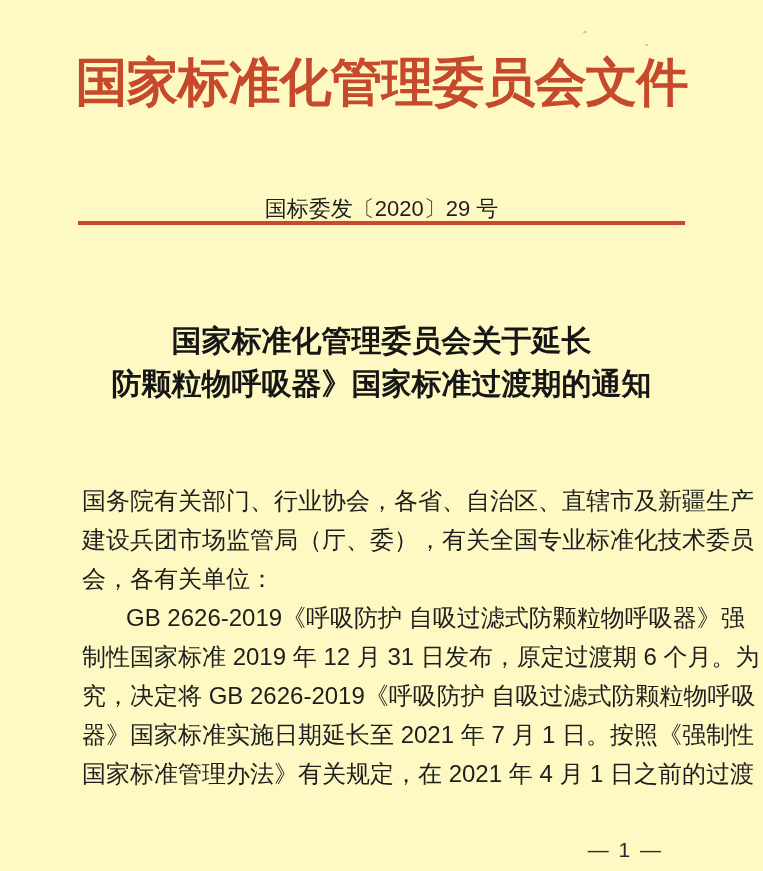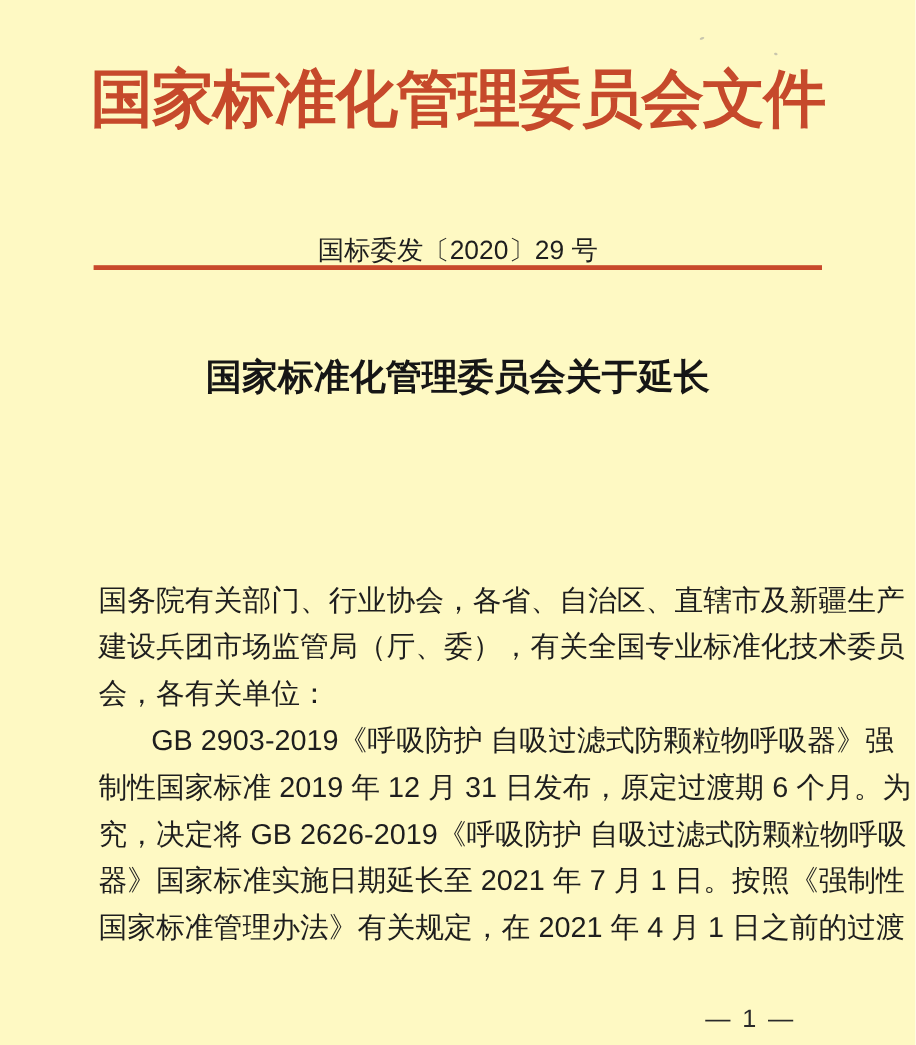--- a/index.html
+++ b/index.html
@@ -38,21 +38,21 @@
     position: absolute;
     top: 221px;
     left: 78px;
     width: 607px;
     height: 4px;
     background: #c8492b;
     border: none;
   }
   .notice-title {
     position: absolute;
-    top: 293px;
+    top: 319px;
     left: 0;
     width: 100%;
     text-align: center;
     font-size: 30px;
     font-weight: 700;
     line-height: 43px;
     color: #161616;
   }
   .body-text {
     position: absolute;
@@ -101,27 +101,28 @@
   <div class="speck speck-2"></div>
 
   <div class="header-title">国家标准化管理委员会文件</div>
 
   <div class="doc-number">国标委发〔2020〕29 号</div>
 
   <div class="red-rule"></div>
 
   <div class="notice-title">
     <div>国家标准化管理委员会关于延长</div>
+    <div>防颗粒物呼吸器》国家标准过渡期的通知</div>
   </div>
 
   <div class="body-text">
     <div class="line">国务院有关部门、行业协会，各省、自治区、直辖市及新疆生产</div>
     <div class="line">建设兵团市场监管局（厅、委），有关全国专业标准化技术委员</div>
     <div class="line short">会，各有关单位：</div>
-    <div class="line indent">GB 2903-2019《呼吸防护 自吸过滤式防颗粒物呼吸器》强</div>
+    <div class="line indent">GB 2626-2019《呼吸防护 自吸过滤式防颗粒物呼吸器》强</div>
     <div class="line">制性国家标准 2019 年 12 月 31 日发布，原定过渡期 6 个月。为</div>
     <div class="line">究，决定将 GB 2626-2019《呼吸防护 自吸过滤式防颗粒物呼吸</div>
     <div class="line">器》国家标准实施日期延长至 2021 年 7 月 1 日。按照《强制性</div>
     <div class="line">国家标准管理办法》有关规定，在 2021 年 4 月 1 日之前的过渡</div>
   </div>
 
   <div class="page-number">— 1 —</div>
 
 </div>
 

